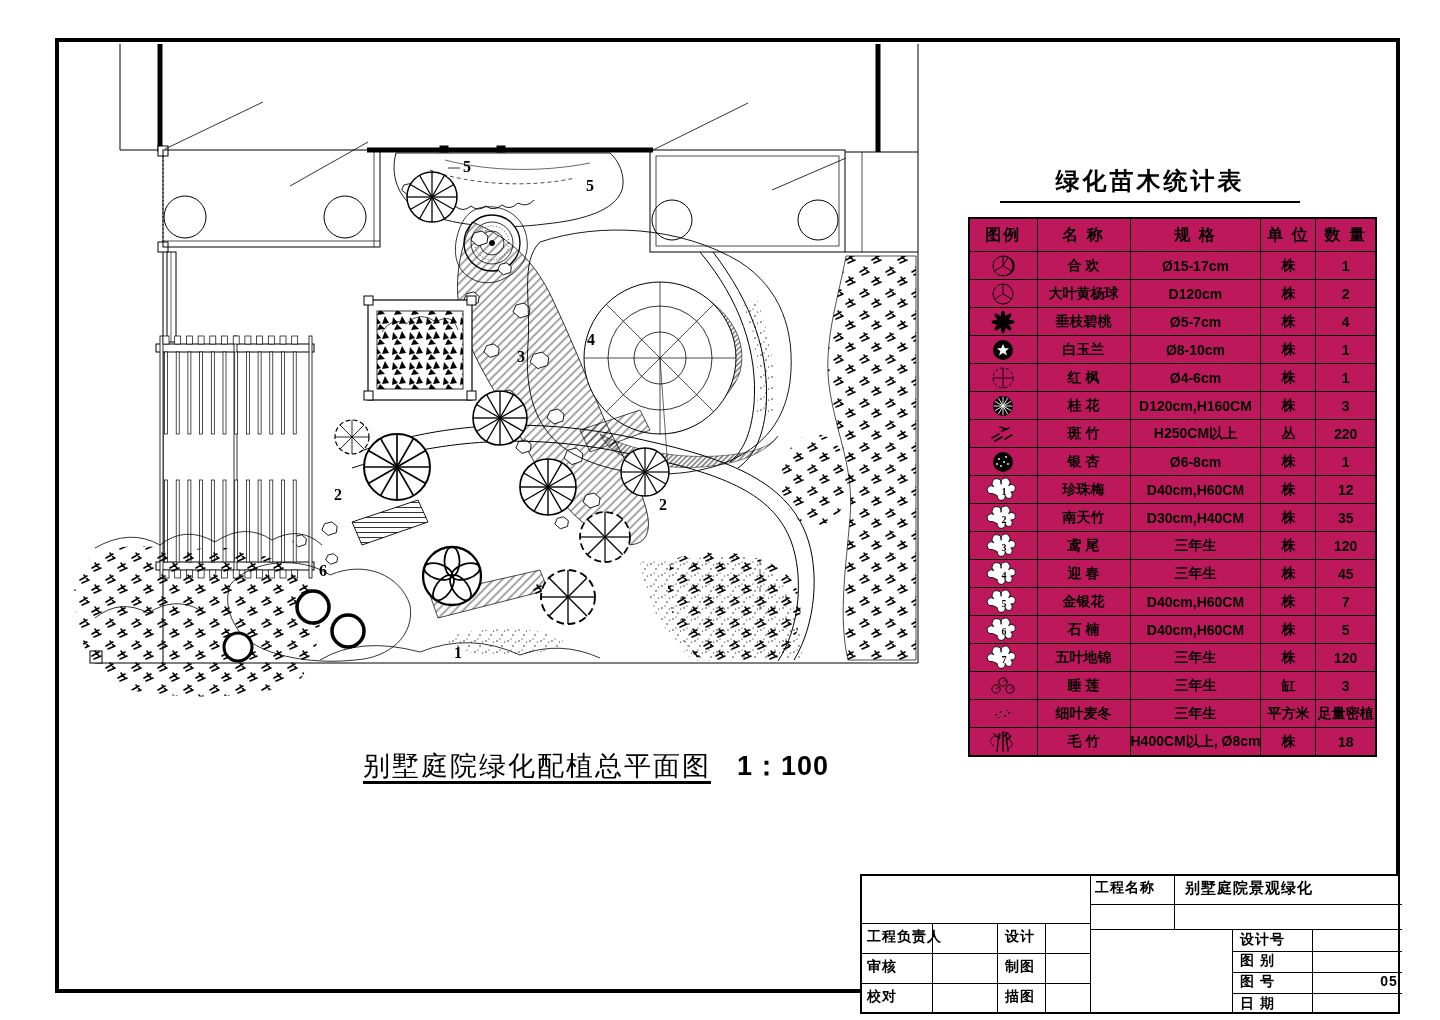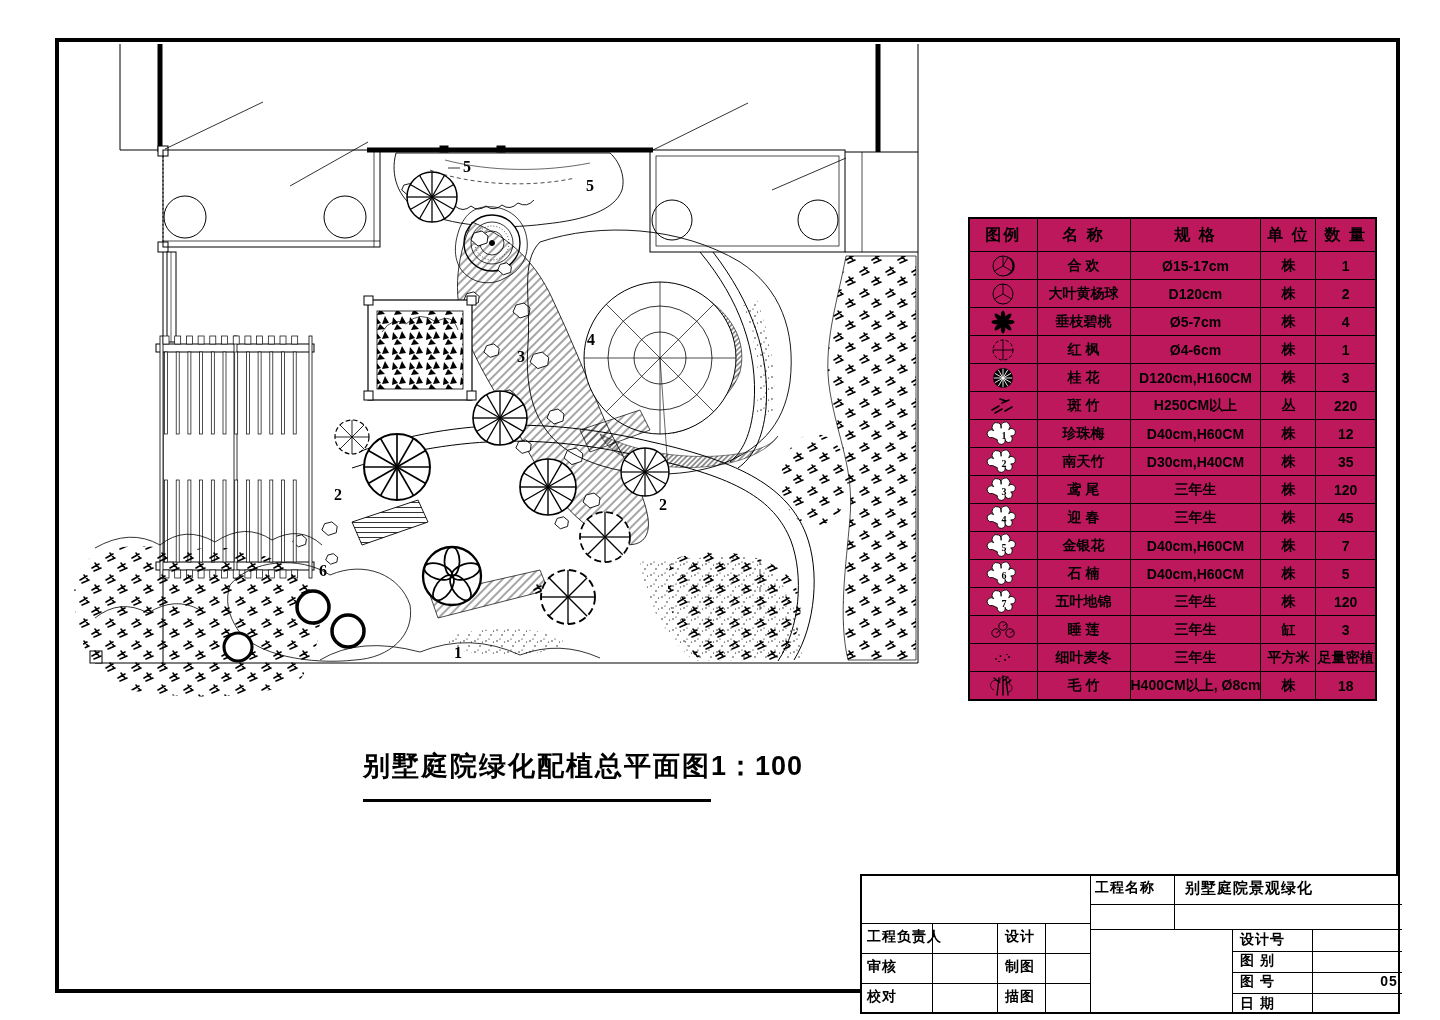--- a/index.html
+++ b/index.html
@@ -20,23 +20,23 @@
     text-align:center;font-weight:bold;padding:0;}
   #plant-table{border:2px solid #000;}
   #plant-table th{height:32px;font-size:16px;letter-spacing:2px;}
   #plant-table td{height:27px;font-size:14px;}
   td.c-name{text-align:left;padding-left:7px;font-size:15px;}
   td.c-spec{font-size:14px;}
   td.c-unit,td.c-qty{font-size:15px;}
   td.c-icon svg{display:block;margin:0 auto;}
   
   #main-title{position:absolute;left:363px;top:748px;white-space:nowrap;}
-  #main-title .t{font-size:27px;font-weight:bold;letter-spacing:2px;
-    border-bottom:3px solid #000;padding-bottom:18px;}
-  #main-title .s{font-size:27px;font-weight:bold;letter-spacing:1px;}
+  #main-title .t{font-size:27px;font-weight:normal;letter-spacing:2px;
+    border-bottom:3px solid #000;padding-bottom:0;}
+  #main-title .s{font-size:27px;font-weight:bold;margin-left:26px;letter-spacing:1px;}
   
   #tblock{position:absolute;left:860px;top:850px;width:540px;height:140px;
     border:2px solid #000;box-sizing:border-box;background:#fff;margin-top:24px;}
   .ln{position:absolute;background:#000;}
   .cellTxt{position:absolute;font-size:14px;font-weight:bold;white-space:nowrap;
     padding-left:5px;letter-spacing:1px;}
 </style>
 </head>
 <body>
 <div id="stage">
@@ -329,20 +329,21 @@
         <text x="590" y="191" text-anchor="middle" class="plan-num">5</text>
         <text x="591" y="345" text-anchor="middle" class="plan-num">4</text>
         <text x="521" y="362" text-anchor="middle" class="plan-num">3</text>
         <text x="338" y="500" text-anchor="middle" class="plan-num">2</text>
         <text x="663" y="510" text-anchor="middle" class="plan-num">2</text>
         <text x="323" y="576" text-anchor="middle" class="plan-num">6</text>
         <text x="458" y="658" text-anchor="middle" class="plan-num">1</text>
       </g>
   </svg>
 
+  <div id="tbl-title">绿化苗木统计表</div>
   <table id="plant-table">
     <colgroup>
       <col style="width:68px">
         <col style="width:93px">
         <col style="width:114px">
       <col style="width:55px">
         <col style="width:60px">
     </colgroup>
     <thead>
         <tr id="tbl-head">
@@ -403,20 +404,32 @@
             </svg>
           </td>
           <td class="c-name">垂枝碧桃</td>
           <td class="c-spec">Ø5-7cm</td>
           <td class="c-unit">株</td>
           <td class="c-qty">4</td>
         </tr>
         <tr>
           <td class="c-icon">
             <svg width="34" height="26" viewBox="-17 -13 34 26">
+              <circle r="10" fill="#000"></circle>
+              <path d="M0,-6 L1.8,-1.8 6,-1.8 2.6,1.2 4,5.6 0,3 -4,5.6 -2.6,1.2 -6,-1.8 -1.8,-1.8 Z" fill="#fff"></path>
+            </svg>
+          </td>
+          <td class="c-name">白玉兰</td>
+          <td class="c-spec">Ø8-10cm</td>
+          <td class="c-unit">株</td>
+          <td class="c-qty">1</td>
+        </tr>
+        <tr>
+          <td class="c-icon">
+            <svg width="34" height="26" viewBox="-17 -13 34 26">
               <circle r="10" fill="none" stroke="#000" stroke-width="1" stroke-dasharray="3.5 2"></circle>
               <g stroke="#000" stroke-width="0.9">
                 <line x1="-10" x2="10"></line>
                 <line y1="-10" y2="10"></line>
               </g>
             </svg>
           </td>
           <td class="c-name">红  枫</td>
           <td class="c-spec">Ø4-6cm</td>
           <td class="c-unit">株</td>
@@ -452,20 +465,39 @@
             <svg width="34" height="26" viewBox="-17 -13 34 26">
               <g stroke="#000" stroke-width="1.6" stroke-linecap="round">
                 <path d="M-11,4 L-4,0 M-8,7 L-1,3 M-1,-3 L6,-6 M2,5 L9,1 M-3,-7 L3,-5"></path>
               </g>
             </svg>
           </td>
           <td class="c-name">斑  竹</td>
           <td class="c-spec">H250CM以上</td>
           <td class="c-unit">丛</td>
           <td class="c-qty">220</td>
+        </tr>
+        <tr>
+          <td class="c-icon">
+            <svg width="34" height="26" viewBox="-17 -13 34 26">
+              <circle r="10" fill="#000"></circle>
+              <g fill="#fff">
+                <circle cx="-4" cy="-3" r="0.9"></circle>
+                <circle cx="3" cy="-5" r="0.9"></circle>
+                <circle cx="5" cy="2" r="0.9"></circle>
+                <circle cx="-2" cy="4" r="0.9"></circle>
+                <circle cx="1" cy="0" r="0.9"></circle>
+                <circle cx="-6" cy="2" r="0.9"></circle>
+              </g>
+            </svg>
+          </td>
+          <td class="c-name">银  杏</td>
+          <td class="c-spec">Ø6-8cm</td>
+          <td class="c-unit">株</td>
+          <td class="c-qty">1</td>
         </tr>
         <tr>
           <td class="c-icon">
             <svg width="34" height="26" viewBox="-17 -13 34 26">
               <path d="M-10.5,3.5 a4,4 0 1 1 1.2,-6.8 a4.6,4.6 0 1 1 7.4,-2.4 a4.6,4.6 0 1 1 7.6,1.4 a3.8,3.8 0 1 1 2,6.2 a3.6,3.6 0 1 1 -5.6,3.4 a4,4 0 1 1 -7.8,0.4 z" fill="#fff" stroke="#000" stroke-width="0.9"></path>
               <text x="1" y="4.5" text-anchor="middle" font-size="10" font-weight="bold" font-family="Liberation Serif,serif">1</text>
             </svg>
           </td>
           <td class="c-name">珍珠梅</td>
           <td class="c-spec">D40cm,H60CM</td>

